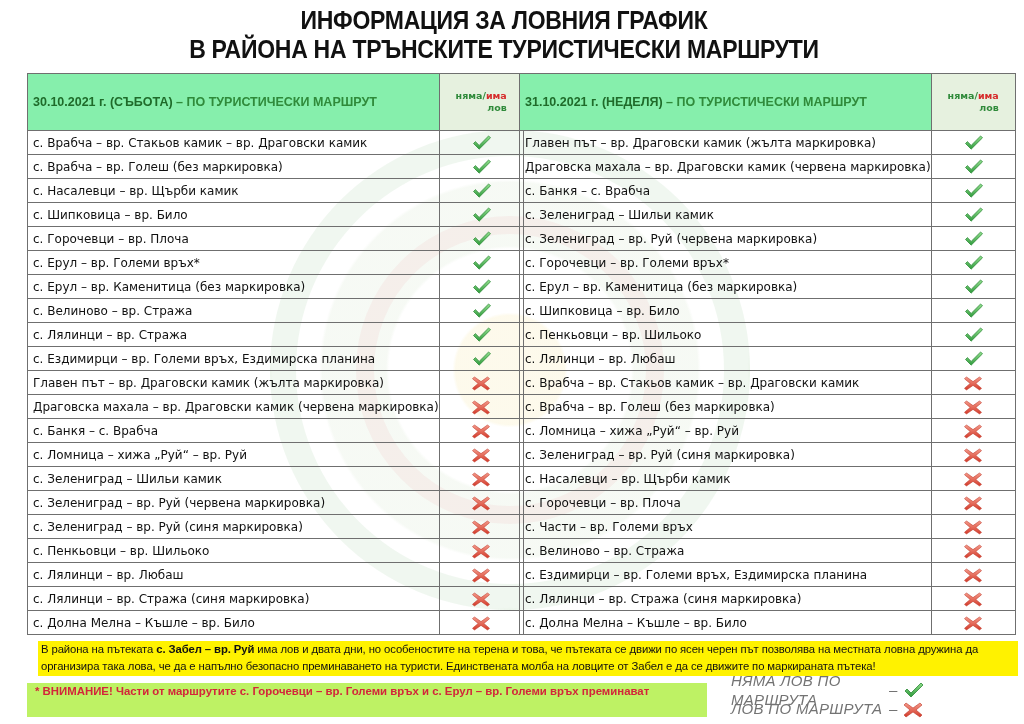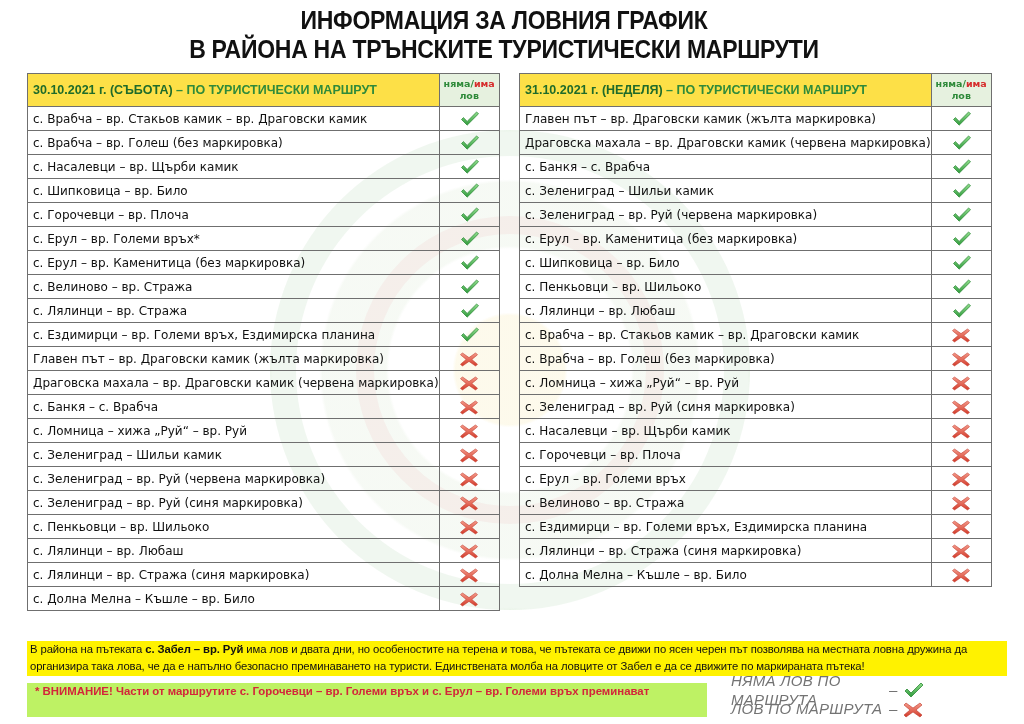--- a/index.html
+++ b/index.html
@@ -28,35 +28,35 @@
   table.sched {
     position:absolute; top:73px; border-collapse:collapse;
     font-family:"DejaVu Sans", sans-serif; font-size:12px;
     background:transparent;
   }
   table.sched td, table.sched th {
     border:1px solid #6f6f6f; height:23px; padding:0 0 0 5px;
     white-space:nowrap; text-align:left; font-weight:normal;
   }
   table.sched th.hdr {
-    background:#fde047; color:#2f8a3a; font-weight:bold; font-size:12.5px;
+    background:#86efac; color:#2f8a3a; font-weight:bold; font-size:12.5px;
     height:30px; font-family:"Liberation Sans", sans-serif;margin-left:10px;
   }
   table.sched th.hdr .date { color:#1f6b2a; }
   table.sched th.stat {
-    background:#e6f1df; text-align:center; padding:4px; font-size:9.5px;
+    background:#e6f1df; text-align:right; padding:16px; font-size:9.5px;
     font-weight:bold; color:#2f8a3a; line-height:12px;
   }
   .stat .ima { color:#d62b2b; }
   table.sched td.mark { text-align:center; padding:0; width:60px; }
   #tbl-left { left:27px; width:459px; }
   #tbl-right { left:519px; width:468px; }
   .icon-check, .icon-cross { display:inline-block; width:20px; height:16px; vertical-align:middle; }
   .note-yellow {
-    position:absolute; left:27px; top:641px; width:980px; height:35px;
+    position:absolute; left:38px; top:641px; width:980px; height:35px;
     background:#fff200; font-size:11.3px; line-height:17px; padding:0 3px;
     box-sizing:border-box; font-family:"Liberation Sans", sans-serif; letter-spacing:-0.1px;
   }
   .note-yellow b { font-weight:bold; }
   .note-pink {
     position:absolute; left:27px; top:683px; width:680px; height:34px;
     background:#bef264; color:#d3263a; font-weight:bold; font-size:11.4px;
     line-height:17px; padding:0 8px; box-sizing:border-box;
     font-family:"Liberation Sans", sans-serif;
   }
@@ -412,20 +412,32 @@
               <defs>
                 <linearGradient id="gc" x1="0" y1="0" x2="0" y2="1">
                   <stop offset="0" stop-color="#93df8e"></stop>
                   <stop offset="1" stop-color="#2f9a3c"></stop>
                 </linearGradient>
               </defs>
               <path d="M2 9 L8 15 L20 3 L18 1 L8 11 L4 7 Z" fill="url(#gc)" stroke="#2c8a36" stroke-width="0.8"></path>
             </svg></span></td>
       </tr>
       <tr>
+        <td>с. Горочевци – вр. Големи връх*</td>
+        <td class="mark"><span class="icon-check"><svg width="22" height="17" viewBox="0 0 22 18">
+              <defs>
+                <linearGradient id="gc" x1="0" y1="0" x2="0" y2="1">
+                  <stop offset="0" stop-color="#93df8e"></stop>
+                  <stop offset="1" stop-color="#2f9a3c"></stop>
+                </linearGradient>
+              </defs>
+              <path d="M2 9 L8 15 L20 3 L18 1 L8 11 L4 7 Z" fill="url(#gc)" stroke="#2c8a36" stroke-width="0.8"></path>
+            </svg></span></td>
+      </tr>
+      <tr>
         <td>с. Ерул – вр. Каменитица (без маркировка)</td>
         <td class="mark"><span class="icon-check"><svg width="22" height="17" viewBox="0 0 22 18">
               <defs>
                 <linearGradient id="gc" x1="0" y1="0" x2="0" y2="1">
                   <stop offset="0" stop-color="#93df8e"></stop>
                   <stop offset="1" stop-color="#2f9a3c"></stop>
                 </linearGradient>
               </defs>
               <path d="M2 9 L8 15 L20 3 L18 1 L8 11 L4 7 Z" fill="url(#gc)" stroke="#2c8a36" stroke-width="0.8"></path>
             </svg></span></td>
@@ -532,21 +544,21 @@
               <defs>
                 <linearGradient id="gx" x1="0" y1="0" x2="0" y2="1">
                   <stop offset="0" stop-color="#f59a8a"></stop>
                   <stop offset="1" stop-color="#d33a2a"></stop>
                 </linearGradient>
               </defs>
               <path d="M3 2 L10 7 L17 2 L19 4 L13 9 L19 14 L17 16 L10 11 L3 16 L1 14 L7 9 L1 4 Z" fill="url(#gx)" stroke="#c0392b" stroke-width="0.6"></path>
             </svg></span></td>
       </tr>
       <tr>
-        <td>с. Ерул – вр. Големи връх</td>
+        <td>с. Части – вр. Големи връх</td>
         <td class="mark"><span class="icon-cross"><svg width="20" height="17" viewBox="0 0 20 18">
               <defs>
                 <linearGradient id="gx" x1="0" y1="0" x2="0" y2="1">
                   <stop offset="0" stop-color="#f59a8a"></stop>
                   <stop offset="1" stop-color="#d33a2a"></stop>
                 </linearGradient>
               </defs>
               <path d="M3 2 L10 7 L17 2 L19 4 L13 9 L19 14 L17 16 L10 11 L3 16 L1 14 L7 9 L1 4 Z" fill="url(#gx)" stroke="#c0392b" stroke-width="0.6"></path>
             </svg></span></td>
       </tr>

